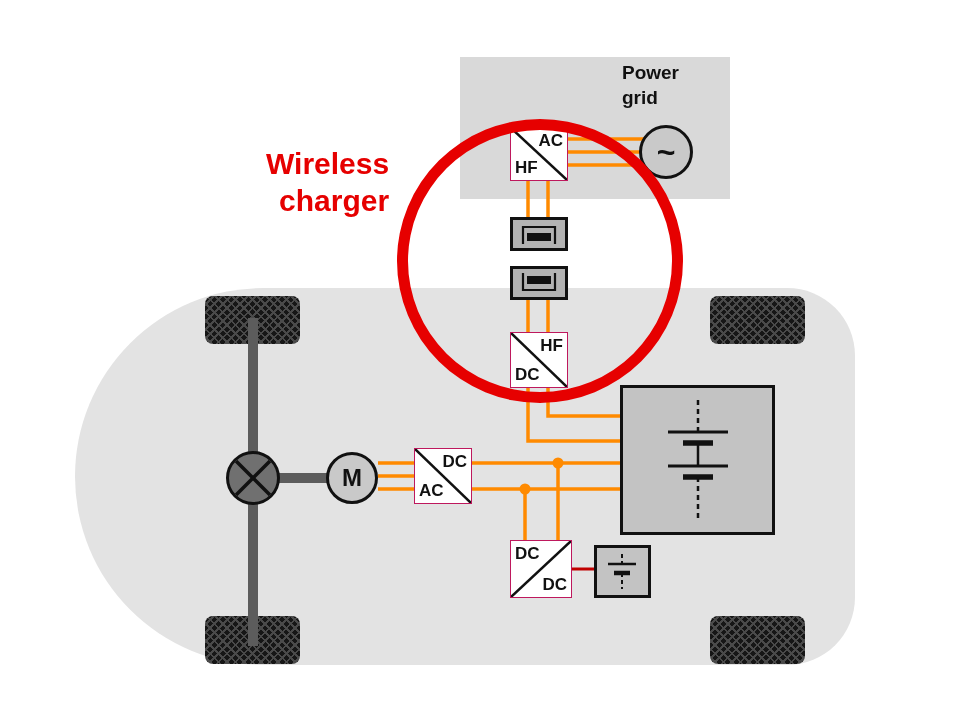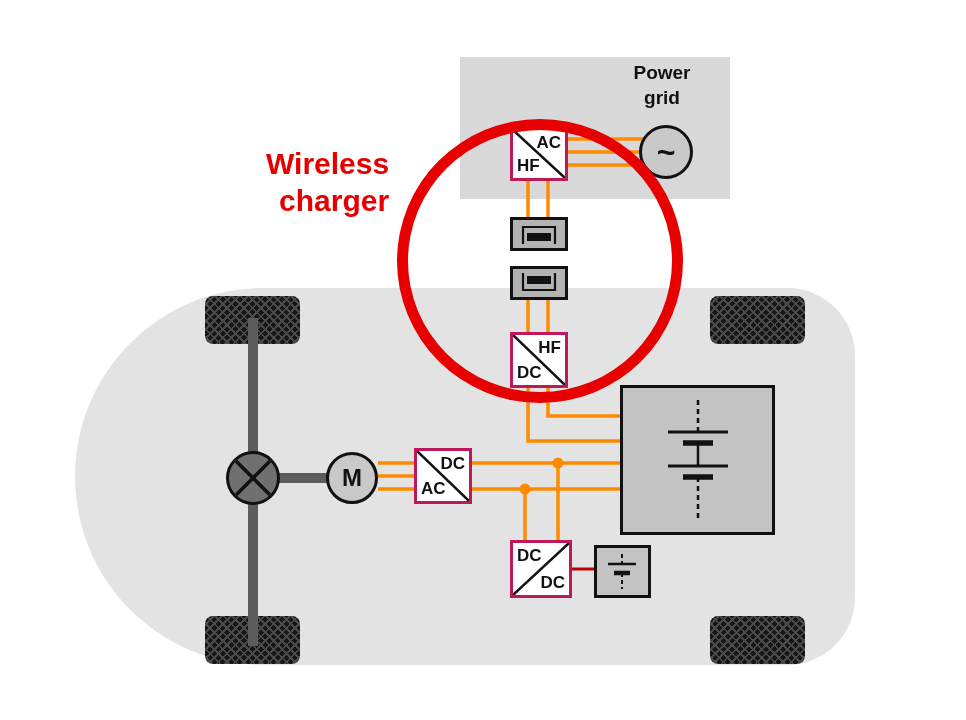--- a/index.html
+++ b/index.html
@@ -24,24 +24,24 @@
   
   .wires{position:absolute;left:0;top:0;width:966px;height:720px;z-index:2;pointer-events:none;}
 
   
   .round{position:absolute;border:3px solid #111;border-radius:50%;box-sizing:border-box;
          display:flex;align-items:center;justify-content:center;z-index:3;}
   .diff{left:226px;top:451px;width:54px;height:54px;background:#707070;overflow:hidden;}
   .motor{left:326px;top:452px;width:52px;height:52px;background:#c9c9c9;font-weight:bold;font-size:24px;}
   .ac-source{left:639px;top:125px;width:54px;height:54px;background:#c9c9c9;font-weight:bold;font-size:32px;}
 
-  .grid-label{position:absolute;left:597px;top:60px;width:130px;text-align:center;
+  .grid-label{position:absolute;left:622px;top:60px;width:130px;text-align:left;
               font-weight:bold;font-size:19px;line-height:1.32;z-index:3;white-space:pre-line;}
 
-  .conv{position:absolute;background:#ffffff;border:3px solid #be185d;box-sizing:border-box;z-index:3;}
+  .conv{position:absolute;background:#ffffff;border:1px solid #be185d;box-sizing:border-box;z-index:3;}
   .ac-hf{left:510px;top:127px;width:58px;height:54px;}
   .hf-dc{left:510px;top:332px;width:58px;height:56px;}
   .dc-ac{left:414px;top:448px;width:58px;height:56px;}
   .dc-dc{left:510px;top:540px;width:62px;height:58px;}
   .diag{position:absolute;left:0;top:0;width:100%;height:100%;}
   .cl{position:absolute;font-weight:bold;font-size:17px;line-height:1;z-index:4;}
   .tr{top:4px;right:4px}.bl{bottom:4px;left:4px}.tl{top:4px;left:4px}.br{bottom:4px;right:4px}
 
   .coil{position:absolute;left:510px;width:58px;height:34px;background:#b3b3b3;
         border:3px solid #111;box-sizing:border-box;z-index:3;}

